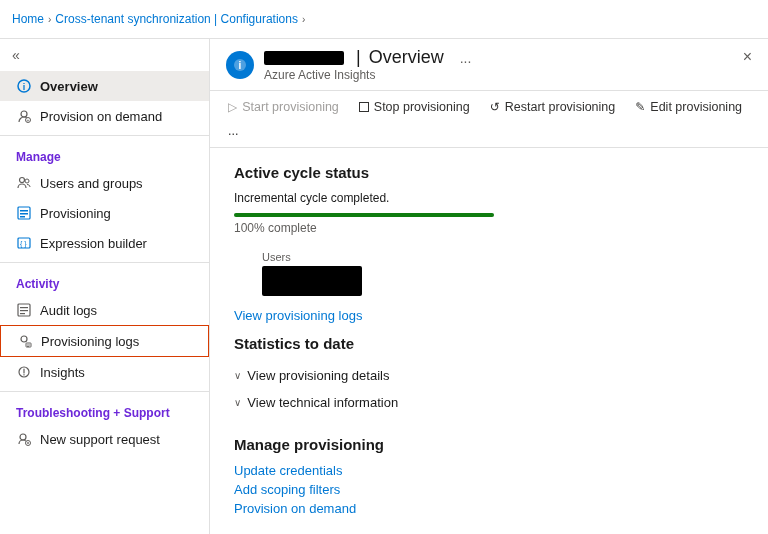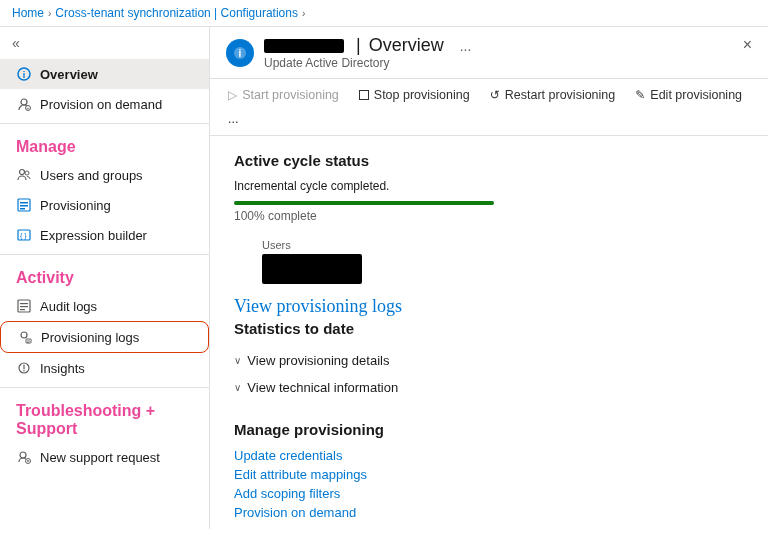--- a/index.html
+++ b/index.html
@@ -1,37 +1,37 @@
 <!DOCTYPE html>
 <html><head>
   <meta charset="utf-8">
   <style>
     * { box-sizing: border-box; margin: 0; padding: 0; }
     body { font-family: 'Segoe UI', Arial, sans-serif; font-size: 13px; color: #1a1a1a; background: #fff; width: 768px; height: 534px; overflow: hidden; }
 
     
-    .breadcrumb { display: flex; align-items: center; gap: 4px; padding: 6px 12px; font-size: 12px; color: #0078d4; border-bottom: 1px solid #e0e0e0; }
+    .breadcrumb { display: flex; align-items: center; gap: 4px; padding: 12px 12px; font-size: 12px; color: #0078d4; border-bottom: 1px solid #e0e0e0; }
     .breadcrumb span { color: #605e5c; }
     .breadcrumb a { color: #0078d4; text-decoration: none; cursor: pointer; }
     .chevron { color: #605e5c; font-size: 10px; }
 
     
     .layout { display: flex; height: calc(534px - 32px); }
 
     
     .sidebar { width: 210px; min-width: 210px; border-right: 1px solid #e0e0e0; overflow-y: auto; padding: 0; }
     .sidebar-header { display: flex; align-items: center; justify-content: space-between; padding: 8px 12px; }
     .collapse-btn { cursor: pointer; color: #605e5c; font-size: 14px; border: none; background: none; }
 
     .sidebar-item { display: flex; align-items: center; gap: 8px; padding: 7px 16px; cursor: pointer; font-size: 13px; color: #1a1a1a; }
     .sidebar-item.active { background: #edebe9; font-weight: 600; }
-    .sidebar-item.selected-orange { border: 1.5px solid #d83b01; border-radius: 8px; }
+    .sidebar-item.selected-orange { border: 1.5px solid #d83b01; border-radius: 0; }
     .sidebar-icon { width: 16px; height: 16px; display: flex; align-items: center; justify-content: center; flex-shrink: 0; }
 
-    .sidebar-section-label { padding: 10px 16px 4px 16px; font-size: 16px; font-weight: 600; color: #ec4899; }
+    .sidebar-section-label { padding: 10px 16px 4px 16px; font-size: 12px; font-weight: 600; color: #6d28d9; }
     .sidebar-divider { height: 1px; background: #e0e0e0; margin: 4px 0; }
 
     
     .main-content { flex: 1; display: flex; flex-direction: column; overflow: hidden; }
 
     
     .panel-header { display: flex; align-items: center; padding: 8px 16px; border-bottom: 1px solid #e0e0e0; position: relative; }
     .panel-icon { width: 28px; height: 28px; border-radius: 50%; background: #0078d4; display: flex; align-items: center; justify-content: center; color: white; font-size: 13px; font-weight: bold; margin-right: 10px; flex-shrink: 0; }
     .panel-title-block { display: flex; flex-direction: column; }
     .panel-title-row { display: flex; align-items: center; gap: 8px; }
@@ -50,21 +50,21 @@
     .cycle-text { font-size: 12px; color: #1a1a1a; margin-bottom: 8px; }
 
     .progress-bar-container { width: 260px; height: 4px; background: #e0e0e0; border-radius: 2px; margin-bottom: 4px; }
     .progress-bar-fill { height: 100%; background: #107c10; border-radius: 2px; }
     .progress-label { font-size: 12px; color: #605e5c; text-align: left; width: 260px; margin-bottom: 16px; }
 
     .users-box { margin-bottom: 4px; padding-left: 28px; }
     .users-label { font-size: 11px; color: #605e5c; margin-bottom: 3px; }
     .users-redacted { width: 100px; height: 30px; background: #000; border-radius: 2px; }
 
-    .view-logs-link { color: #0078d4; text-decoration: none; font-size: 18px; cursor: pointer; display: inline-block; margin-top: 8px; margin-bottom: 3px; font-family: Liberation Serif, serif; }
+    .view-logs-link { color: #0078d4; text-decoration: none; font-size: 13px; cursor: pointer; display: inline-block; margin-top: 8px; margin-bottom: 12px; }
 
     .stats-section { margin-bottom: 20px; }
     .expand-item { display: flex; align-items: center; gap: 6px; padding: 6px 0; font-size: 13px; color: #1a1a1a; cursor: pointer; }
     .chevron-down { font-size: 10px; color: #605e5c; }
 
     .manage-section { margin-top: 8px; }
     .manage-title { font-size: 15px; font-weight: 600; margin-bottom: 10px; }
     .manage-link { display: block; color: #0078d4; text-decoration: none; font-size: 13px; margin-bottom: 4px; cursor: pointer; }
   </style>
 </head>
@@ -205,21 +205,21 @@
             <text x="7" y="11" text-anchor="middle" font-size="10" fill="white" font-weight="bold">i</text>
           </svg>
       </div>
       <div class="panel-title-block">
         <div class="panel-title-row">
           <span class="panel-name-redacted"></span>
           <span style="font-size:18px; font-weight:400; color:#1a1a1a; margin-left:4px;">| </span>
           <span style="font-size:18px; font-weight:400; color:#1a1a1a;">Overview</span>
           <span style="color:#605e5c; font-size:14px; cursor:pointer; margin-left:8px;">...</span>
         </div>
-        <div style="font-size:12px; color:#605e5c;">Update Active Directory</div>
+        <div style="font-size:12px; color:#605e5c;">Azure Active Insights</div>
       </div>
       <button class="panel-close">×</button>
     </div>
 
     <div class="toolbar">
       <button class="toolbar-btn disabled">
         <span style="font-size:12px;">▷</span>
         <span>Start provisioning</span>
       </button>
       <button class="toolbar-btn">
@@ -264,19 +264,18 @@
         </div>
         <div class="expand-item">
           <span class="chevron-down">∨</span>
           <span>View technical information</span>
         </div>
       </div>
 
       <div class="manage-section">
         <div class="manage-title">Manage provisioning</div>
         <a class="manage-link">Update credentials</a>
-        <a class="manage-link">Edit attribute mappings</a>
         <a class="manage-link">Add scoping filters</a>
         <a class="manage-link">Provision on demand</a>
       </div>
     </div>
   </div>
 </div>
 
 </body></html>

